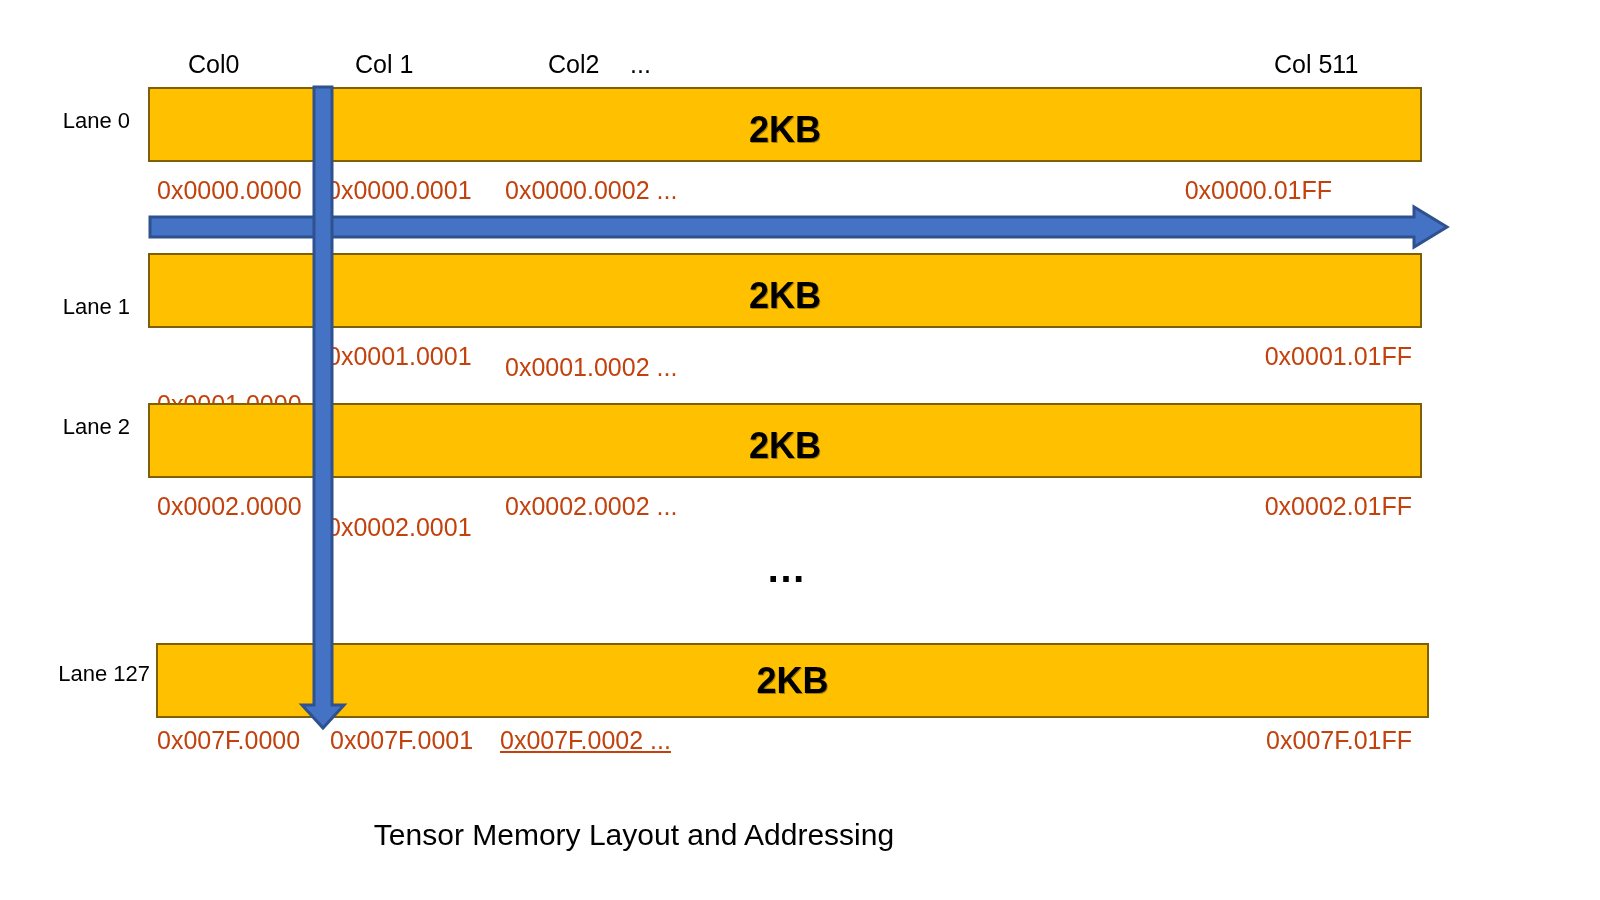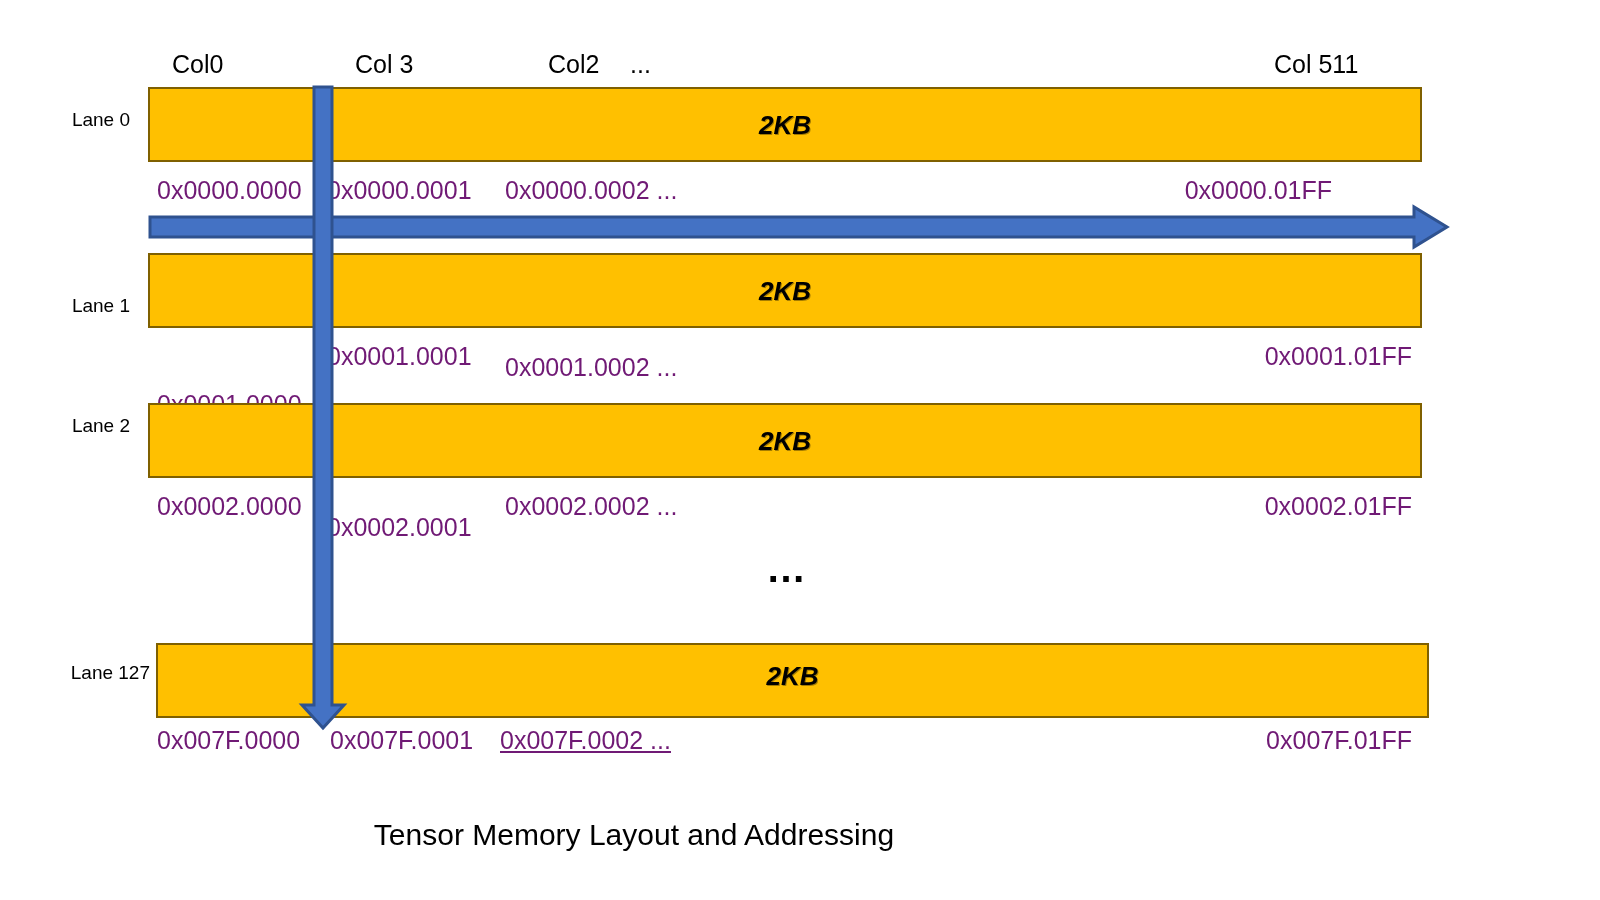--- a/index.html
+++ b/index.html
@@ -23,48 +23,47 @@
     position: absolute;
     font-size: 25px;
     color: #000000;
     white-space: nowrap;
     line-height: 1;
   }
 
   
   .lane-label {
     position: absolute;
-    font-size: 19px;
+    font-size: 22px;
     color: #000000;
     white-space: nowrap;
     text-align: right;
     line-height: 1;
   }
   .lane-box {
     position: absolute;
     background: #FFC000;
     border: 2px solid #7F6000;
     box-sizing: border-box;
   }
   .lane-box-size {
     position: absolute;
-    font-size: 26px;
+    font-size: 36px;
     font-weight: bold;
     color: #000000;
     text-shadow: 1px 1px 0 rgba(0,0,0,0.35);
     line-height: 1;
     white-space: nowrap;
-    font-style: italic;
   }
 
   
   .addr {
     position: absolute;
     font-size: 25px;
-    color: #701a75;
+    color: #c2410c;
     white-space: nowrap;
     line-height: 1;
   }
 
   
   .arrow-svg {
     position: absolute;
     overflow: visible;
   }
   .arrow-shape {
@@ -91,22 +90,22 @@
     white-space: nowrap;
     line-height: 1;
     text-align: center;
   }
 </style>
 </head>
 <body>
 
 <div id="canvas">
 
-  <div class="col-header" style="left:172px; top:52px;">Col0</div>
-  <div class="col-header" style="left:355px; top:52px;">Col 3</div>
+  <div class="col-header" style="left:188px; top:52px;">Col0</div>
+  <div class="col-header" style="left:355px; top:52px;">Col 1</div>
   <div class="col-header" style="left:548px; top:52px;">Col2</div>
   <div class="col-header" style="left:630px; top:52px;">...</div>
   <div class="col-header" style="left:1274px; top:52px;">Col 511</div>
 
   <div class="lane-label" style="left:0px; top:110px; width:130px;">Lane 0</div>
   <div class="lane-box" style="left:148px; top:87px; width:1274px; height:75px;"></div>
   <div class="lane-box-size" style="left:148px; top:112px; width:1274px; text-align:center;">2KB</div>
 
   <div class="addr" style="left:157px; top:178px;">0x0000.0000</div>
   <div class="addr" style="left:327px; top:178px;">0x0000.0001</div>

